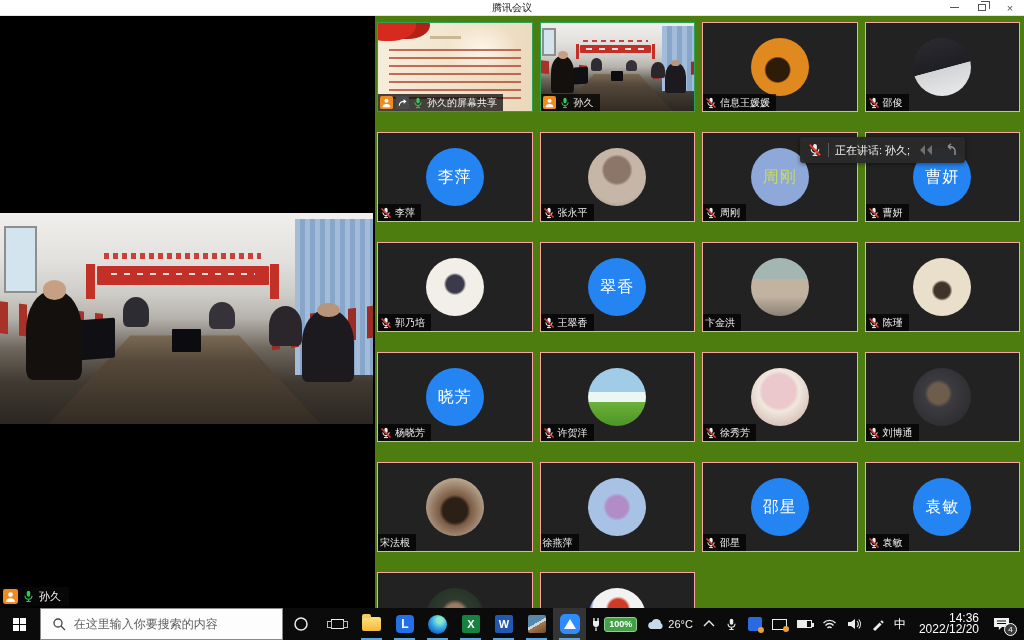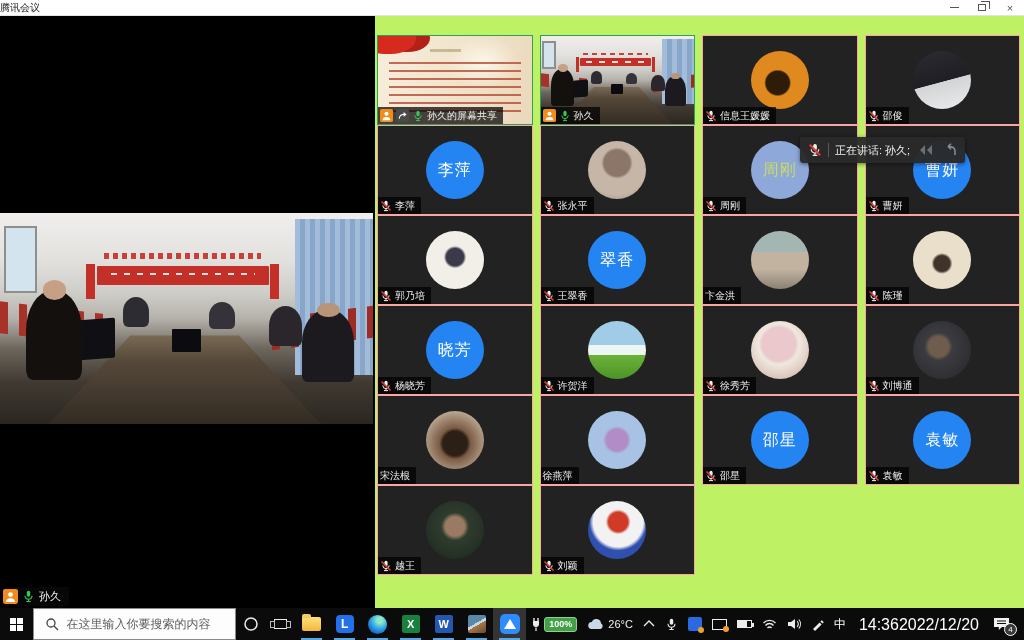--- a/index.html
+++ b/index.html
@@ -2,36 +2,36 @@
 <html><head>
 <meta charset="utf-8">
 <style>
 *{margin:0;padding:0;box-sizing:border-box}
 html,body{width:1024px;height:640px;overflow:hidden;background:#000;
   font-family:"Liberation Sans","DejaVu Sans",sans-serif}
 .window{width:1024px;height:640px;display:flex;flex-direction:column}
 
 
 .titlebar{flex:0 0 16px;height:16px;background:#fff;position:relative;display:flex;align-items:center;border-bottom:1px solid #e3e3e3}
-.title{position:absolute;left:0;right:0;font-size:10px;color:#1f1f1f;line-height:16px}
+.title{position:absolute;left:0;right:0;text-align:center;font-size:10px;color:#1f1f1f;line-height:16px}
 .win-controls{margin-left:auto;display:flex;height:100%;z-index:2}
 .win-btn{width:28px;height:100%;display:flex;align-items:center;justify-content:center;color:#555;font-size:11px}
 .glyph-min{width:9px;height:1px;background:#555;display:block}
 .glyph-restore{width:8px;height:7px;border:1px solid #555;background:#fff;position:relative;display:block}
 .glyph-restore::before{content:'';position:absolute;left:2px;top:-4px;width:8px;height:7px;border:1px solid #555;border-bottom:none;border-left:none;background:transparent}
 
 
 .content{flex:1;position:relative;background:#151515;display:flex;overflow:hidden}
 .left-panel{flex:0 0 375px;width:375px;position:relative;background:#000}
 .main-video{position:absolute;left:0;top:197px;width:373px;height:211px;overflow:hidden;background:#111}
 .main-label{position:absolute;left:3px;bottom:2px;height:19px;background:rgba(8,8,8,.85);display:flex;align-items:center;gap:4px;padding:0 8px 0 0;z-index:3}
 .main-label .tile-name{font-size:11px}
 
 
-.grid{flex:1;padding:19px 4px 0 2px;display:grid;grid-template-columns:repeat(4,1fr);grid-auto-rows:90px;gap:0 7px;align-content:start;background:#bef264}
+.grid{flex:1;padding:6px 4px 0 2px;display:grid;grid-template-columns:repeat(4,1fr);grid-auto-rows:90px;gap:20px 7px;align-content:start;background:#4d7c0f}
 .tile{position:relative;background:#222;border:1px solid #fca5a5;overflow:hidden}
 .tile.active{border:1px solid #27a35c}
 .tile-media{position:absolute;inset:0;display:flex;align-items:center;justify-content:center}
 .avatar{width:58px;height:58px;border-radius:50%;display:flex;align-items:center;justify-content:center;font-size:16px;letter-spacing:1px}
 .tile-label{position:absolute;left:0;bottom:0;max-width:100%;background:rgba(0,0,0,.72);display:flex;align-items:center;gap:3px;padding:2px 6px 2px 2px;height:17px;z-index:2}
 .tile-name{color:#efefef;font-size:10px;white-space:nowrap}
 .badge{display:flex;align-items:center;justify-content:center}
 .mic-body{fill:#f2f2f2}.mic-arc{stroke:#f2f2f2;stroke-width:1;fill:none}
 .mic-slash{stroke:#e23c30;stroke-width:1.6;display:none}
 .mic-badge.muted .mic-slash{display:block}
@@ -101,21 +101,21 @@
 .app-meeting .glyph::after{content:'';position:absolute;left:4px;top:5px;border-left:6px solid transparent;border-right:6px solid transparent;border-bottom:10px solid #fff}
 .tray{margin-left:auto;display:flex;align-items:center;height:100%;padding-right:2px}
 .tray-item{padding:0 5px;height:100%;display:flex;align-items:center;justify-content:center;color:#f0f0f0;font-size:11px;gap:3px}
 .batt-pill{background:#43a047;border:1px solid #8fcf92;border-radius:3px;color:#fff;font-size:9px;font-weight:bold;padding:1px 4px;line-height:11px}
 .sq-blue{width:14px;height:14px;background:#2a6ae0;border-radius:2px;position:relative;display:block}
 .sq-blue::after{content:'';position:absolute;right:-2px;bottom:-2px;width:6px;height:6px;border-radius:50%;background:#f0a030}
 .cast-ic{width:15px;height:11px;border:1.5px solid #ececec;position:relative;display:block}
 .cast-ic::after{content:'';position:absolute;right:-3px;bottom:-3px;width:6px;height:6px;border-radius:50%;background:#f0a030}
 .batt-ic{width:15px;height:8px;border:1px solid #ececec;position:relative;display:block;background:linear-gradient(90deg,#ececec 0 70%,transparent 70%)}
 .batt-ic::after{content:'';position:absolute;right:-3px;top:2px;width:2px;height:4px;background:#ececec}
-.clock{display:flex;align-items:flex-end;justify-content:center;line-height:11px;font-size:16px;color:#fff;padding:0 8px}
+.clock{display:flex;flex-direction:column;align-items:flex-end;justify-content:center;line-height:11px;font-size:12px;color:#fff;padding:0 8px}
 .notif{position:relative;padding:0 12px 0 6px;height:100%;display:flex;align-items:center}
 .notif .nbadge{position:absolute;right:5px;bottom:4px;width:13px;height:13px;border-radius:50%;background:#3a3a3a;border:1px solid #fff;color:#fff;font-size:8px;display:flex;align-items:center;justify-content:center}
 .ime{font-size:12px;color:#fff}
 </style>
 </head>
 <body>
 
 <div class="window">
 
   <div class="titlebar">

